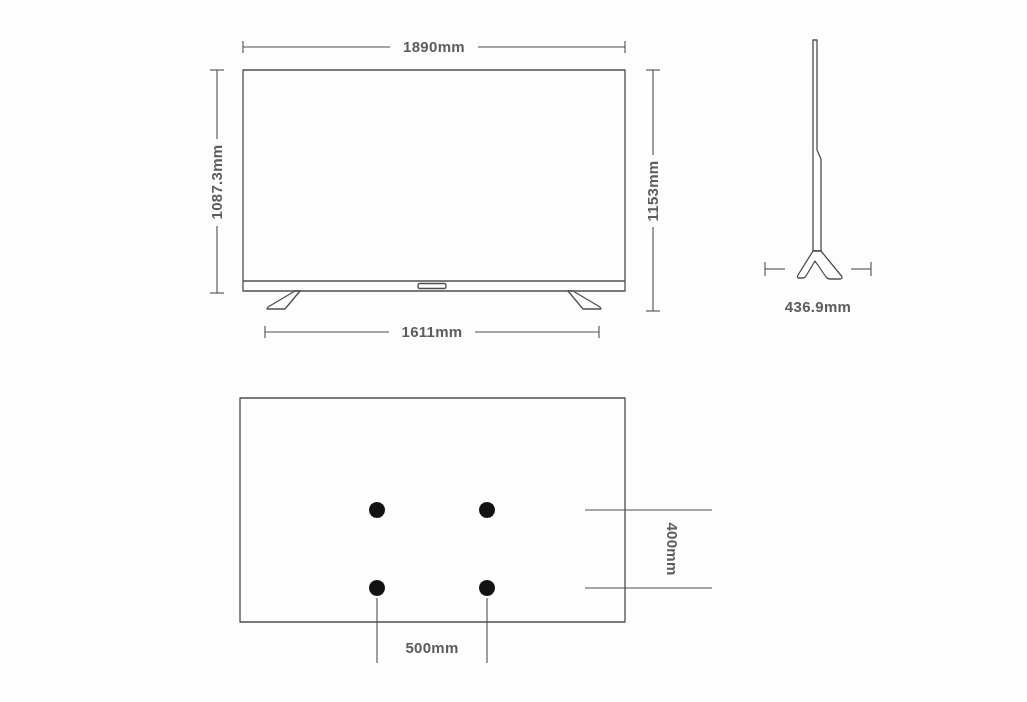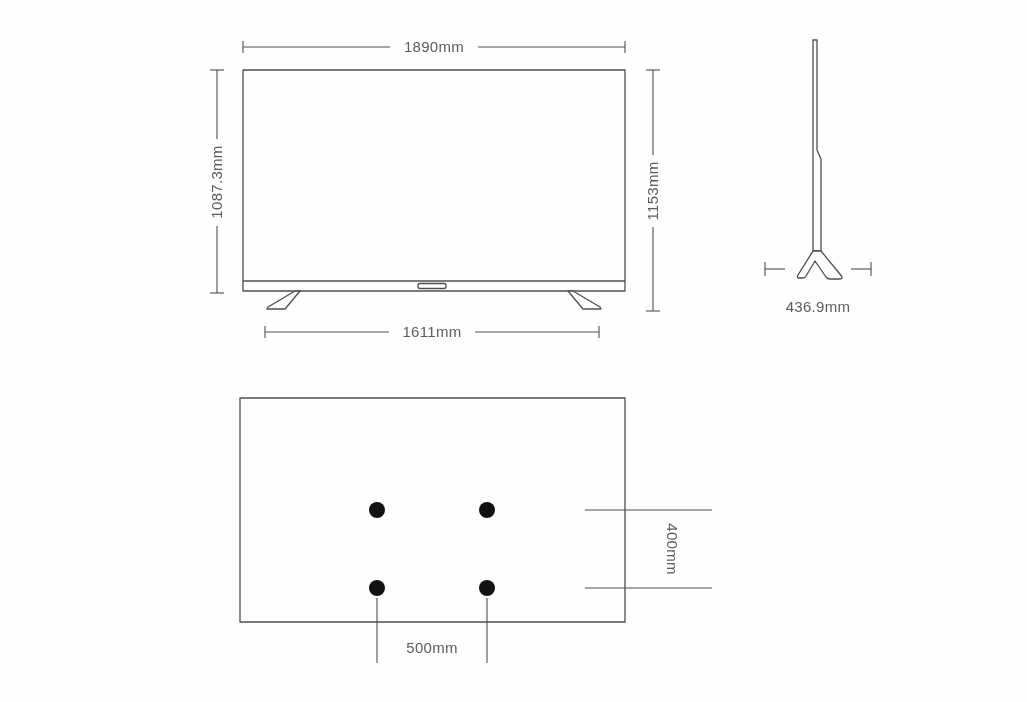--- a/index.html
+++ b/index.html
@@ -7,20 +7,21 @@
     padding: 0;
     background: var(--color-background, #fdfdfd);
   }
   .canvas {
     position: relative;
     width: 1027px;
     height: 702px;
     background: var(--color-background, #fdfdfd);
     font-family: "Liberation Sans", sans-serif;
     overflow: hidden;
+    font-weight: bold;
   }
   svg { display: block; }
   .shape {
     fill: var(--color-background, #fdfdfd);
     stroke: var(--color-line, #4e4f51);
     stroke-width: 1.3;
     stroke-linejoin: round;
   }
   .stroke {
     fill: none;

